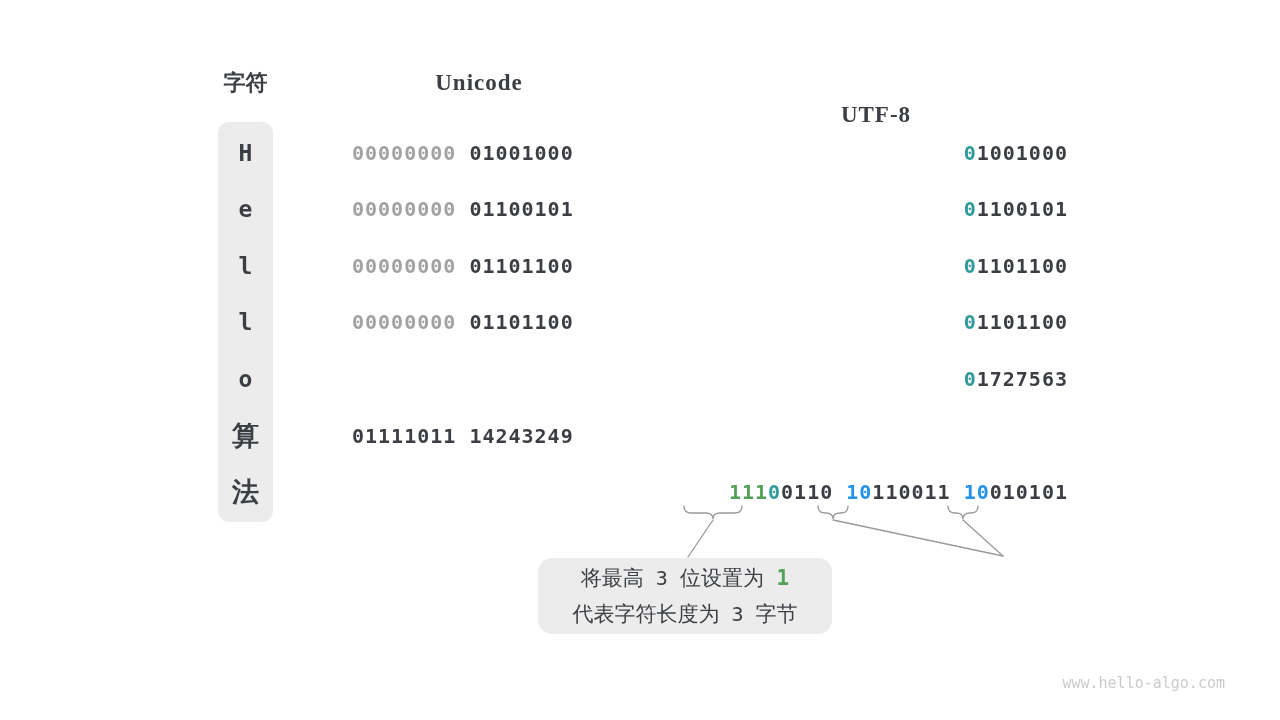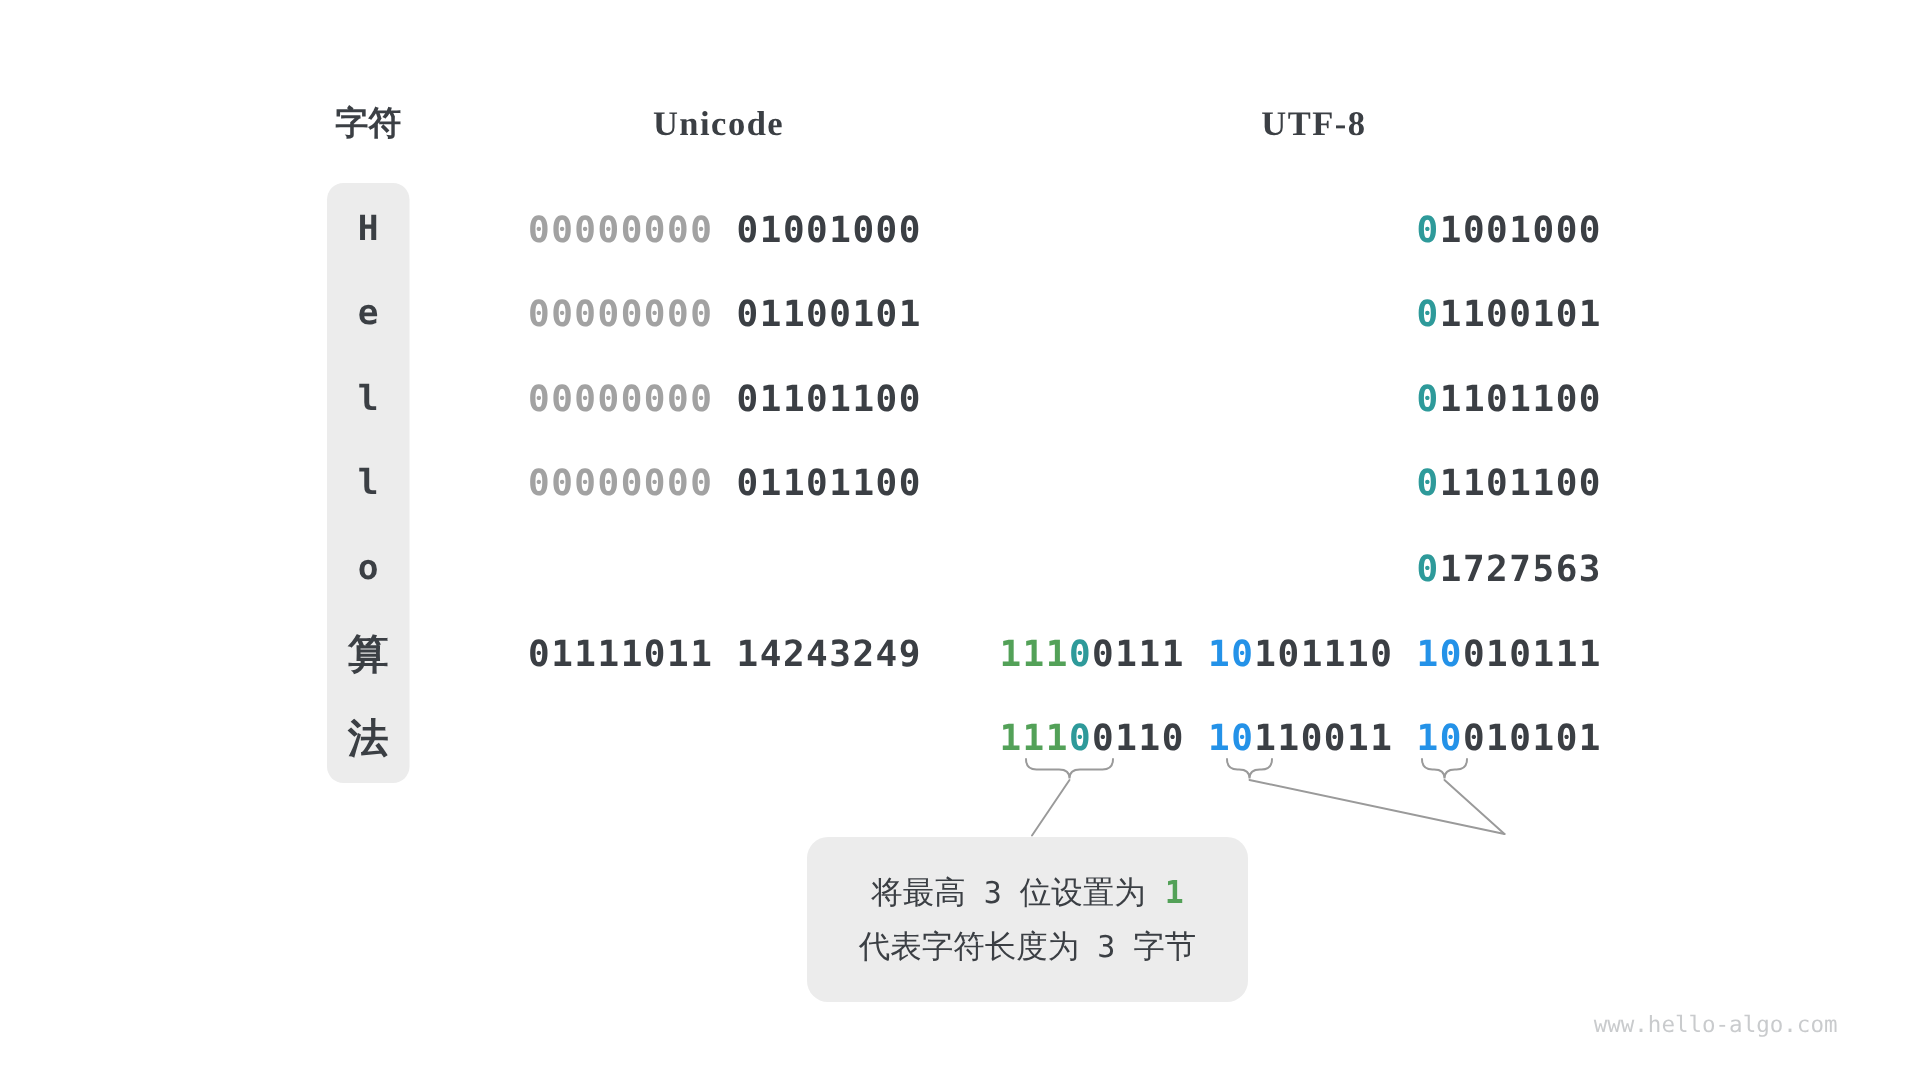--- a/index.html
+++ b/index.html
@@ -9,50 +9,50 @@
     font-family:"DejaVu Sans", sans-serif; color:var(--c-dark);
   }
   :root {
     --c-dark:#3b3f44; --c-gray:#a2a2a2; --c-teal:#2e9a9a;
     --c-green:#53a158; --c-blue:#2492e8; --c-box:#ececec; --c-wm:#c9cbcd;
   }
   .hdr { position:absolute; top:68px; height:30px; line-height:30px; font-weight:bold; }
   .hdr-char { left:218px; width:55px; text-align:center; font-size:22px; }
   .hdr-mono { font-family:Liberation Serif, serif; font-size:23px; letter-spacing:1px; }
   .hdr-unicode { left:352px; width:254px; text-align:center; }
-  .hdr-utf8 { left:776px; width:200px; text-align:center; }
+  .hdr-utf8 { left:776px; width:200px; text-align:center;margin-top:32px; }
 
   .pill {
     position:absolute; left:218px; top:122px; width:55px; height:400px;
     background:var(--c-box); border-radius:11px;
   }
 
   .row { position:absolute; left:0; width:1280px; height:57px;
          display:flex; align-items:center; }
   .char-cell {
     position:absolute; left:218px; width:55px; text-align:center;
     font-family:"DejaVu Sans Mono", monospace; font-weight:bold; font-size:23px;
     color:var(--c-dark);
   }
   .char-cell.cjk { font-family:"DejaVu Sans", sans-serif; font-size:27px; }
   .bin {
-    font-family:"DejaVu Sans Mono", monospace; font-weight:bold; font-size:24px;
+    font-family:"DejaVu Sans Mono", monospace; font-weight:bold; font-size:20px;
     letter-spacing:1px; white-space:pre; color:var(--c-dark);
   }
   .unicode-cell { position:absolute; left:352px; }
   .utf8-cell { position:absolute; right:212px; text-align:right; }
 
   .c-dark { color:var(--c-dark); } .c-gray { color:var(--c-gray); }
   .c-teal { color:var(--c-teal); } .c-green { color:var(--c-green); }
   .c-blue { color:var(--c-blue); }
 
   .annot-svg { position:absolute; left:0; top:0; width:1280px; height:720px; pointer-events:none; }
 
   .callout {
-    position:absolute; top:558px; height:110px; background:var(--c-box);
+    position:absolute; top:558px; height:76px; background:var(--c-box);
     border-radius:14px; display:flex; flex-direction:column;
     justify-content:center; align-items:center;
   }
   .callout-1 { left:538px; width:294px; }
   .callout-2 { left:860px; width:272px; }
   .callout-line { line-height:36px; font-size:21px; white-space:pre; color:var(--c-dark); }
   .seg-text { font-family:"DejaVu Sans", sans-serif; }
   .seg-num { font-family:"DejaVu Sans Mono", monospace; font-size:20px; }
   .seg-green { font-family:"DejaVu Sans Mono", monospace; font-weight:bold; font-size:21px; color:var(--c-green); }
   .seg-blue { font-family:"DejaVu Sans Mono", monospace; font-weight:bold; font-size:21px; color:var(--c-blue); }
@@ -94,21 +94,20 @@
         <div class="bin unicode-cell"><span class="c-gray">00000000</span> <span class="c-dark">01101100</span></div>
         <div class="bin utf8-cell"><span class="c-teal">0</span><span class="c-dark">1101100</span></div>
       </div>
       <div class="row" style="top: 350.4px;">
         <div class="char-cell">o</div>
         <div class="bin utf8-cell"><span class="c-teal">0</span><span class="c-dark">1727563</span></div>
       </div>
       <div class="row" style="top: 407px;">
         <div class="char-cell cjk">算</div>
         <div class="bin unicode-cell"><span class="c-dark">01111011</span> <span class="c-dark">14243249</span></div>
-        <div class="bin utf8-cell"><span class="c-green">111</span><span class="c-teal">0</span><span class="c-dark">0111</span> <span class="c-blue">10</span><span class="c-dark">101110</span> <span class="c-blue">10</span><span class="c-dark">010111</span></div>
       </div>
       <div class="row" style="top: 463.6px;">
         <div class="char-cell cjk">法</div>
         <div class="bin utf8-cell"><span class="c-green">111</span><span class="c-teal">0</span><span class="c-dark">0110</span> <span class="c-blue">10</span><span class="c-dark">110011</span> <span class="c-blue">10</span><span class="c-dark">010101</span></div>
       </div>
     </div>
 
   <svg class="annot-svg" viewBox="0 0 1280 720">
     <g fill="none" stroke="#9a9a9a" stroke-width="1.3" stroke-linecap="round">
       <path d="M684,506 Q684,513 691,513 L706,513 Q713,513 713,519 Q713,513 720,513 L735,513 Q742,513 742,506"></path>

